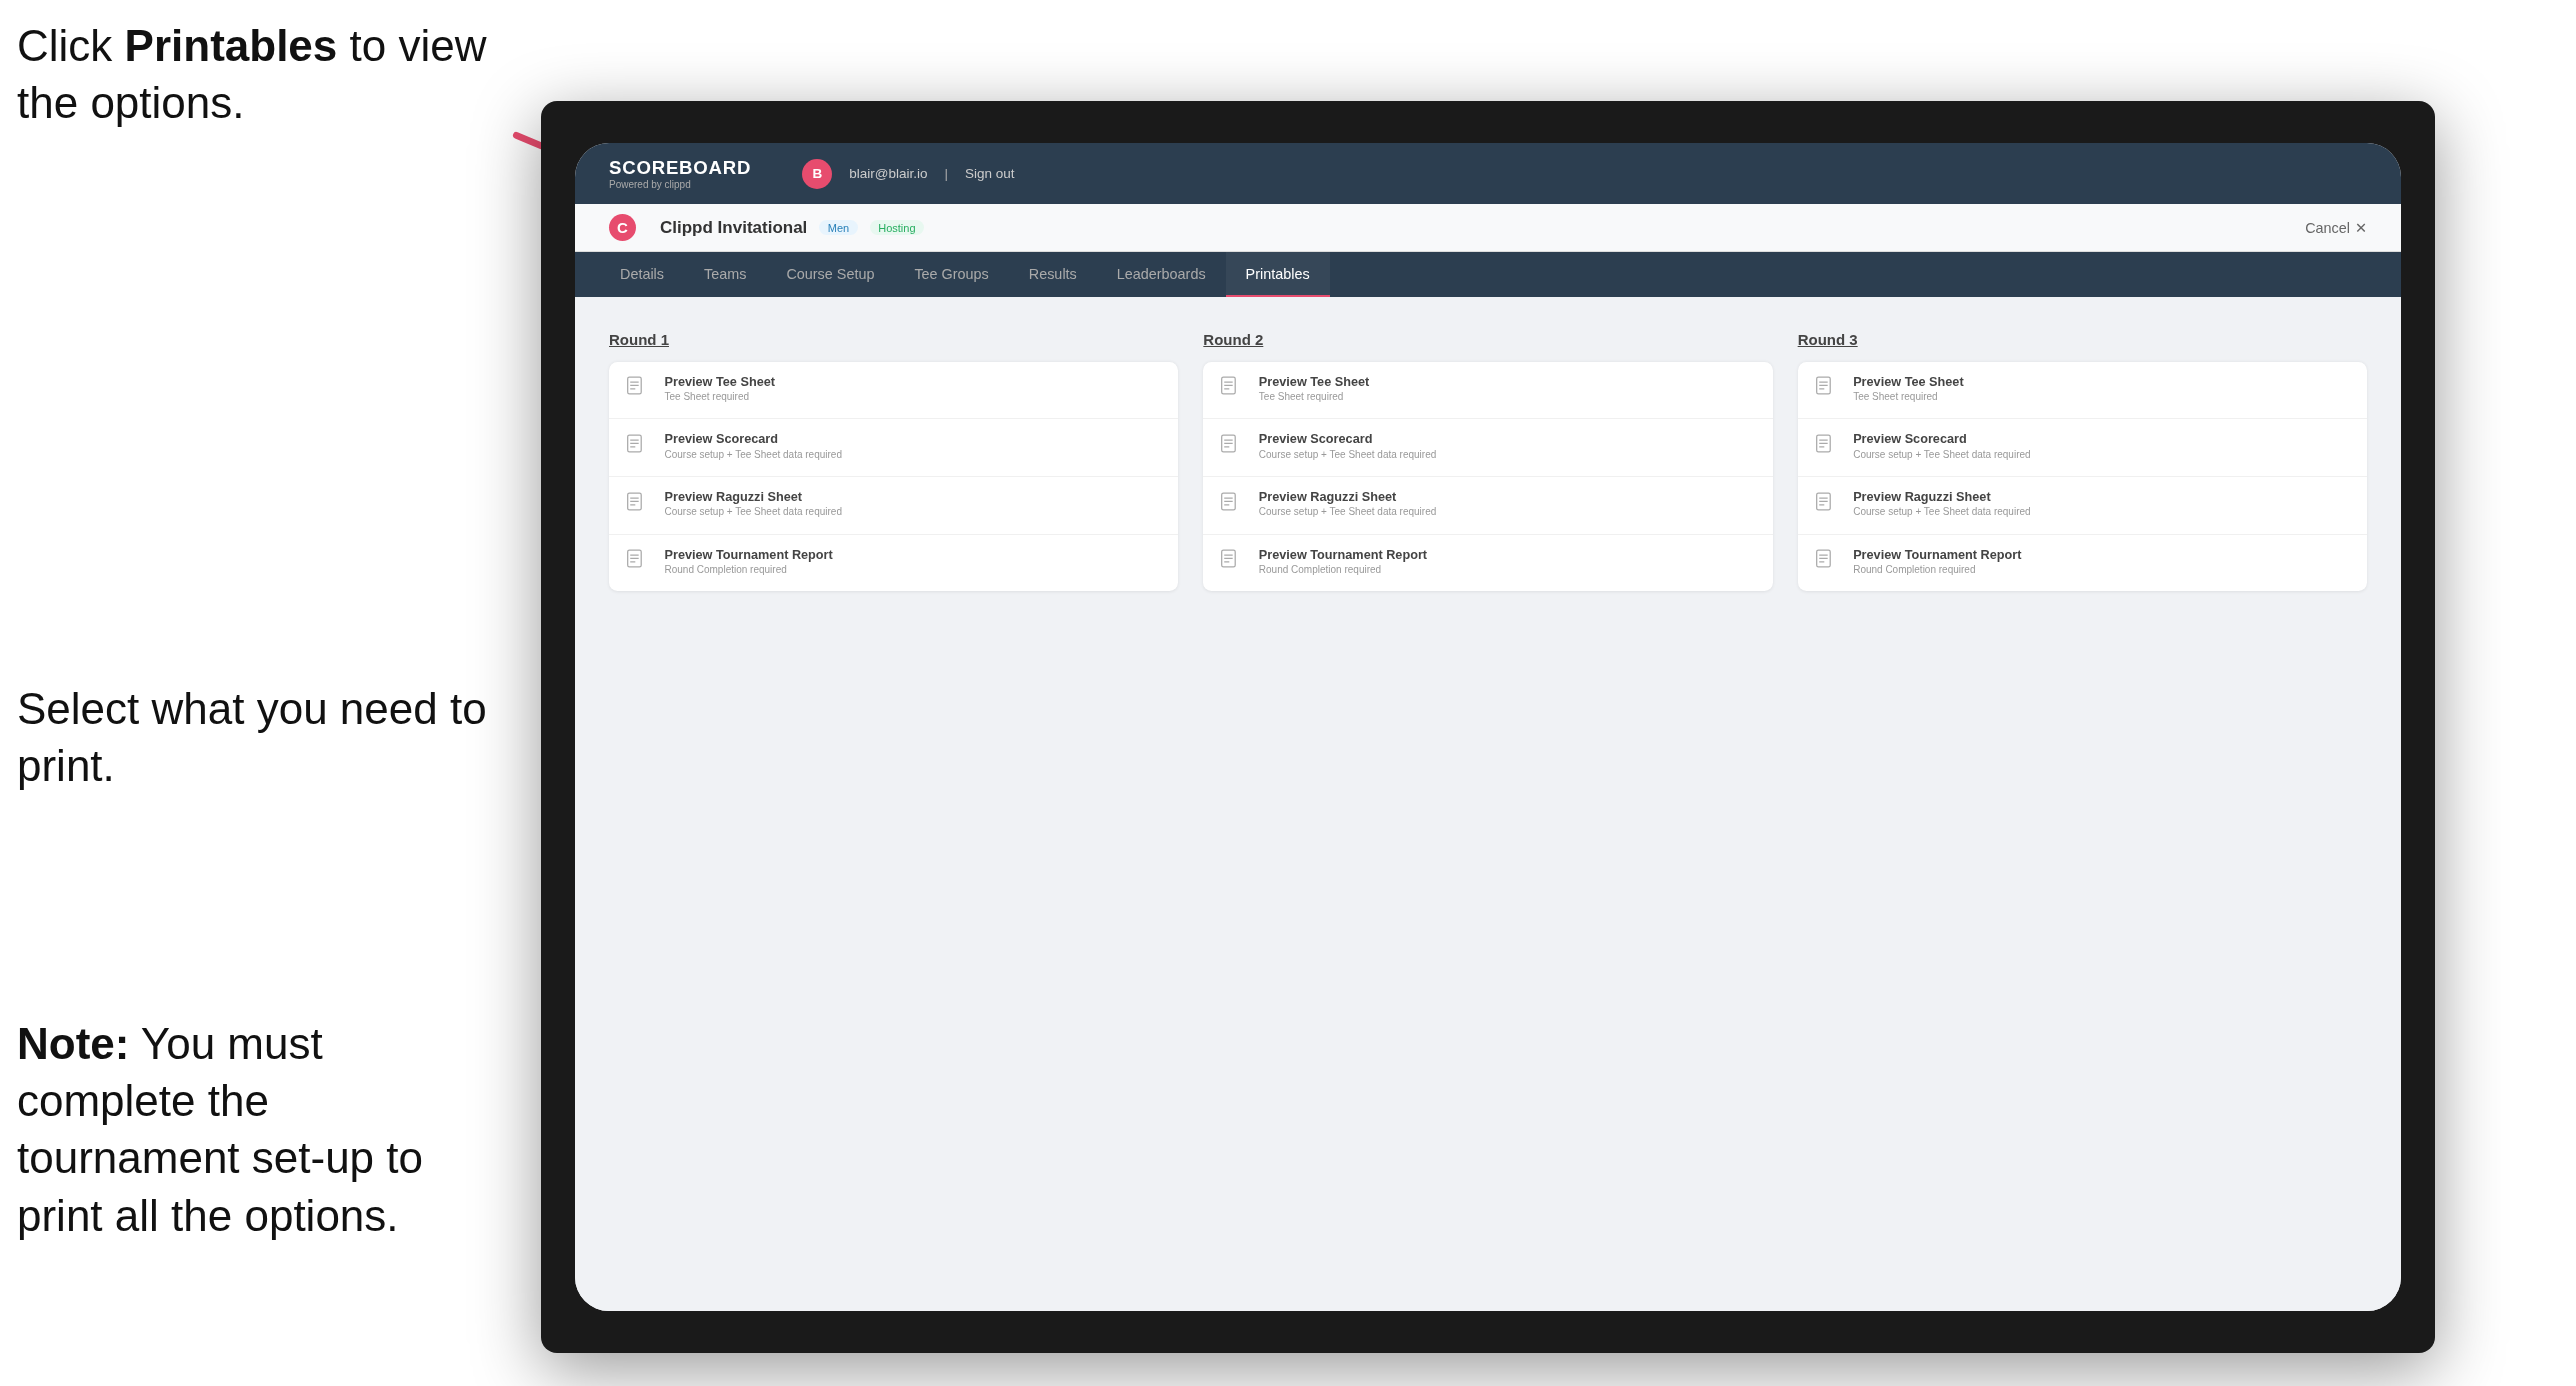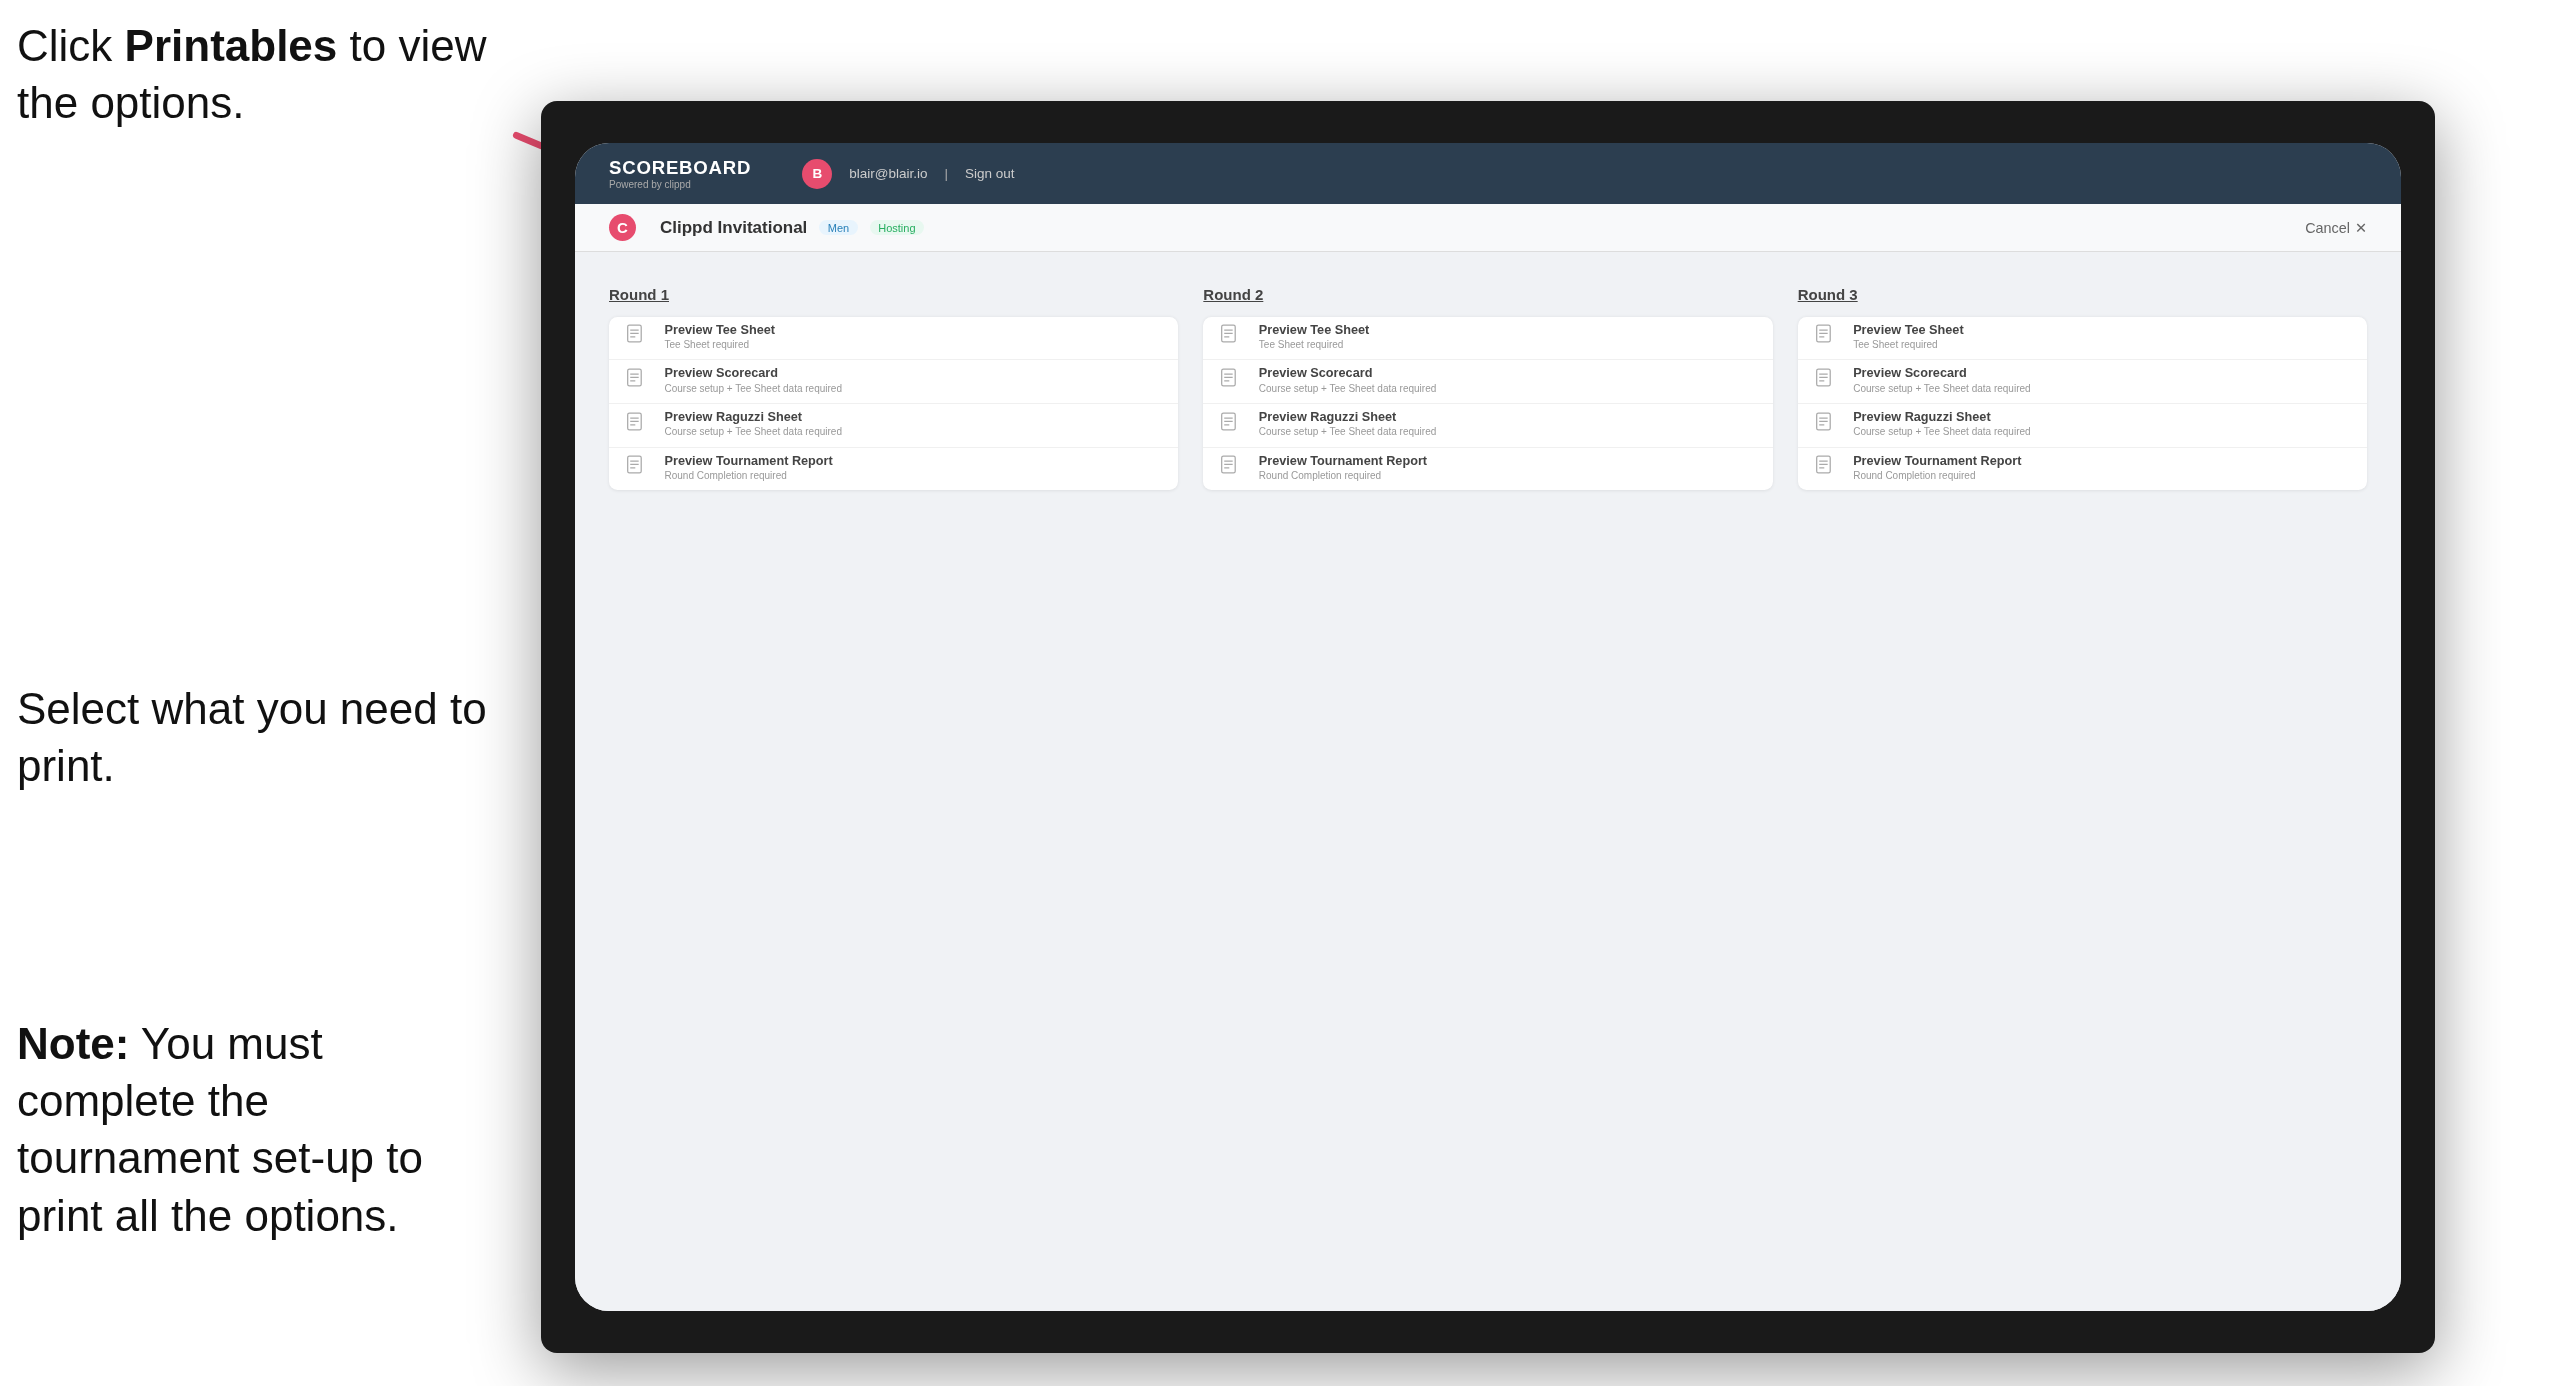--- a/index.html
+++ b/index.html
@@ -278,21 +278,21 @@
     .round-cards {
       background: white;
       border-radius: 8.5px;
       overflow: hidden;
       box-shadow: 0 0.8px 3.4px rgba(0,0,0,0.08);
     }
 
     .print-card {
       display: flex;
       align-items: flex-start;
-      padding: 6px 17px;
+      padding: 13px 17px;
       border-bottom: 0.8px solid #f0f0f0;
       cursor: pointer;
       transition: background 0.15s;
     }
 
     .print-card:last-child { border-bottom: none; }
 
     .card-icon {
       width: 25px;
       height: 29px;
@@ -370,20 +370,29 @@
         <span class="tournament-name">Clippd Invitational</span>
         <span class="tournament-badge">Men</span>
         <span class="hosting-badge">Hosting</span>
       </div>
       <div class="cancel-btn">
         <span>Cancel</span>
         <span>✕</span>
       </div>
     </div>
 
+    <div class="tab-bar">
+      <div class="tab">Details</div>
+      <div class="tab">Teams</div>
+      <div class="tab">Course Setup</div>
+      <div class="tab">Tee Groups</div>
+      <div class="tab">Results</div>
+      <div class="tab">Leaderboards</div>
+      <div class="tab active">Printables</div>
+    </div>
 
     <div class="main-content">
       <div class="rounds-grid">
 
         <div class="round-column">
           <div class="round-title">Round 1</div>
           <div class="round-cards">
             <div class="print-card">
               <div class="card-icon">
                 <svg viewBox="0 0 22 28">

